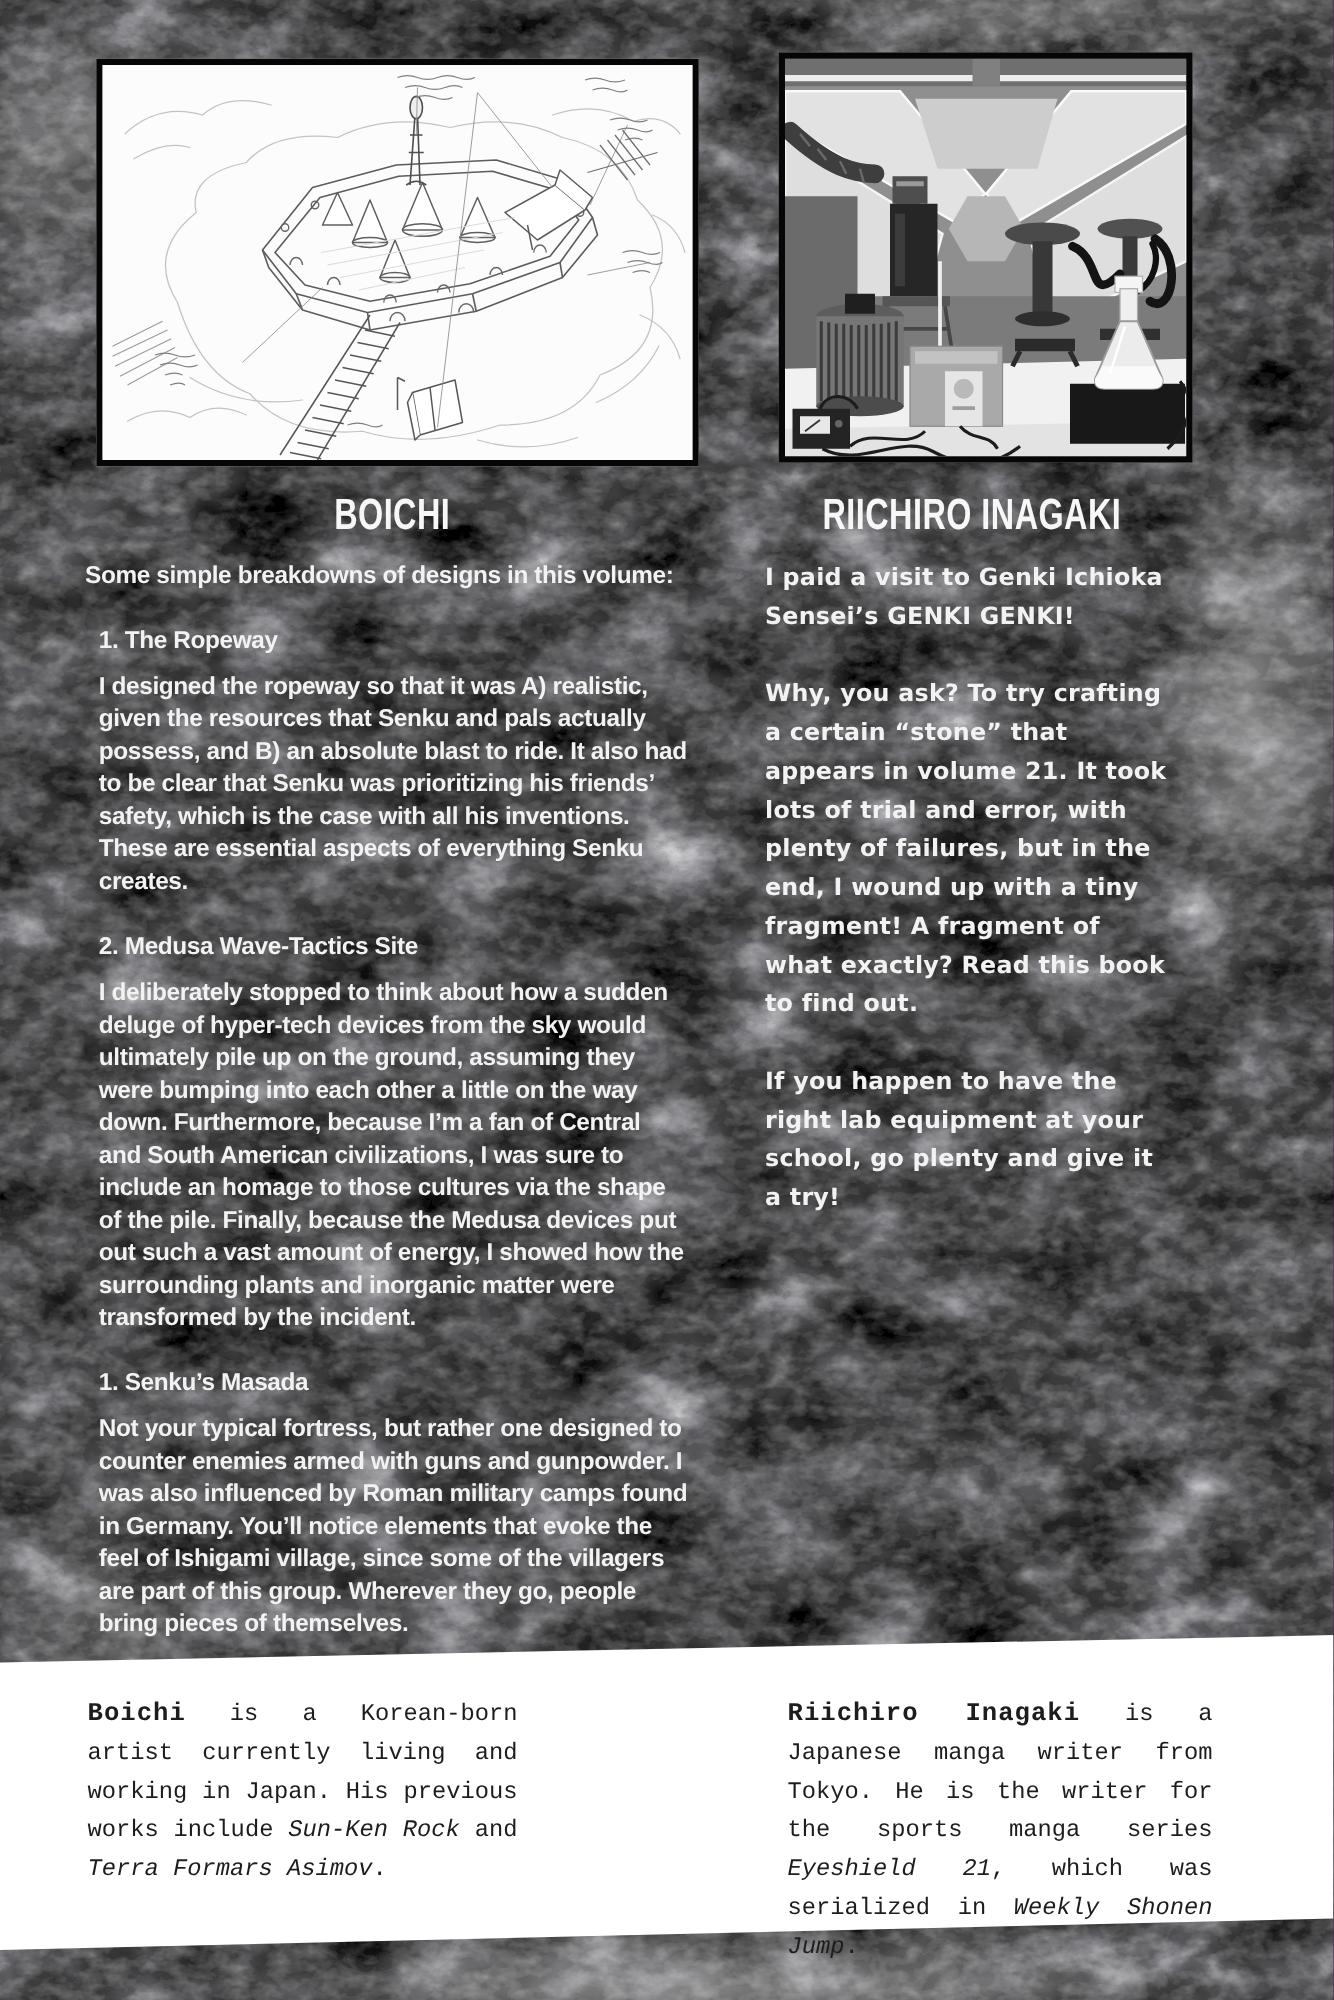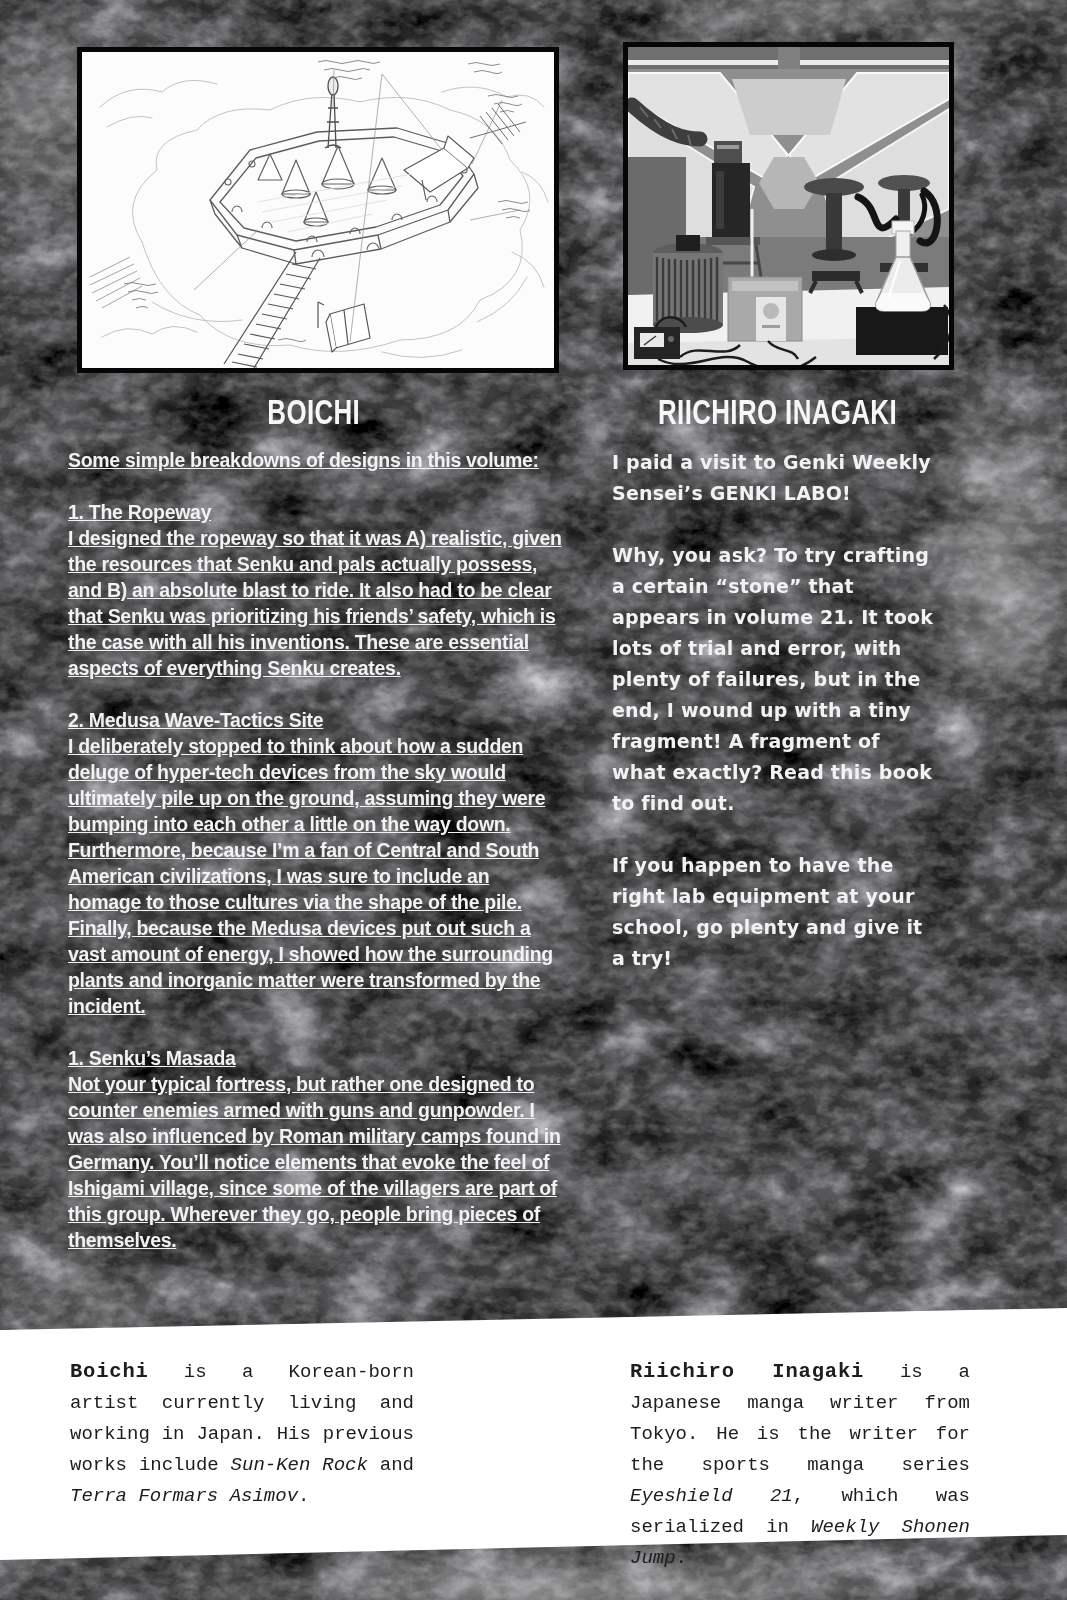--- a/index.html
+++ b/index.html
@@ -13,24 +13,24 @@
   .panel-right{left:623px;top:42px;width:331px;height:328px;background:#8f8f8f;}
   .panel svg{display:block;width:100%;height:100%;}
 
   .heading{position:absolute;z-index:2;text-align:center;color:#f7f7f7;margin:0;}
   .heading>span{display:inline-block;transform:scaleX(.74);transform-origin:50% 50%;
         font-weight:bold;font-size:35px;letter-spacing:.5px;white-space:nowrap;}
   .heading-left{left:68px;top:392px;width:492px;}
   .heading-right{left:612px;top:392px;width:330px;}
 
   .col{position:absolute;z-index:2;color:#f2f2f2;font-weight:bold;}
-  .col-left{left:68px;top:447px;width:494px;font-size:19.5px;line-height:26px;letter-spacing:-.3px;text-decoration:underline;}
+  .col-left{left:68px;top:447px;width:494px;font-size:19.5px;line-height:26px;letter-spacing:-.3px;}
   .col-left .intro{margin:0 0 26px 0;}
   .col-left .section{margin:0 0 26px 0;}
-  .col-left .sec-title,.col-left .sec-body{margin:0;}
+  .col-left .sec-title,.col-left .sec-body{margin:11px;}
   .col-right{left:612px;top:447px;width:322px;font-family:"DejaVu Sans",sans-serif;
         font-size:19px;line-height:31px;letter-spacing:.2px;}
   .col-right p{margin:0 0 31px 0;}
 
   .band{position:absolute;left:0;top:1305px;width:1067px;height:258px;background:#ffffff;z-index:1;
         clip-path:polygon(0 9.7%,100% 1.2%,100% 89.1%,0 98.8%);}
 
   .bio{position:absolute;z-index:2;color:#1d1d1d;font-size:19px;line-height:31px;
         text-align:justify;}
   .bio-left{left:70px;top:1356px;width:344px;font-family:Liberation Mono, monospace;}
@@ -268,21 +268,21 @@
       <p class="sec-title">2. Medusa Wave-Tactics Site</p>
       <p class="sec-body">I deliberately stopped to think about how a sudden deluge of hyper-tech devices from the sky would ultimately pile up on the ground, assuming they were bumping into each other a little on the way down. Furthermore, because I’m a fan of Central and South American civilizations, I was sure to include an homage to those cultures via the shape of the pile. Finally, because the Medusa devices put out such a vast amount of energy, I showed how the surrounding plants and inorganic matter were transformed by the incident.</p>
     </div>
     <div class="section">
       <p class="sec-title">1. Senku’s Masada</p>
       <p class="sec-body">Not your typical fortress, but rather one designed to counter enemies armed with guns and gunpowder. I was also influenced by Roman military camps found in Germany. You’ll notice elements that evoke the feel of Ishigami village, since some of the villagers are part of this group. Wherever they go, people bring pieces of themselves.</p>
     </div>
   </div>
 
   <div class="col col-right">
-    <p>I paid a visit to Genki Weekly Sensei’s GENKI LABO!</p>
+    <p>I paid a visit to Genki Ichioka Sensei’s GENKI GENKI!</p>
     <p>Why, you ask? To try crafting a certain “stone” that appears in volume 21. It took lots of trial and error, with plenty of failures, but in the end, I wound up with a tiny fragment! A fragment of what exactly? Read this book to find out.</p>
     <p>If you happen to have the right lab equipment at your school, go plenty and give it a try!</p>
   </div>
 
   <div class="band"></div>
 
   <div class="bio bio-left">
     <span class="bio-name">Boichi</span><span> is a Korean-born artist currently living and working in Japan. His previous works include </span><span class="it">Sun-Ken Rock</span><span> and </span><span class="it">Terra Formars Asimov</span><span>.</span>
   </div>
 

